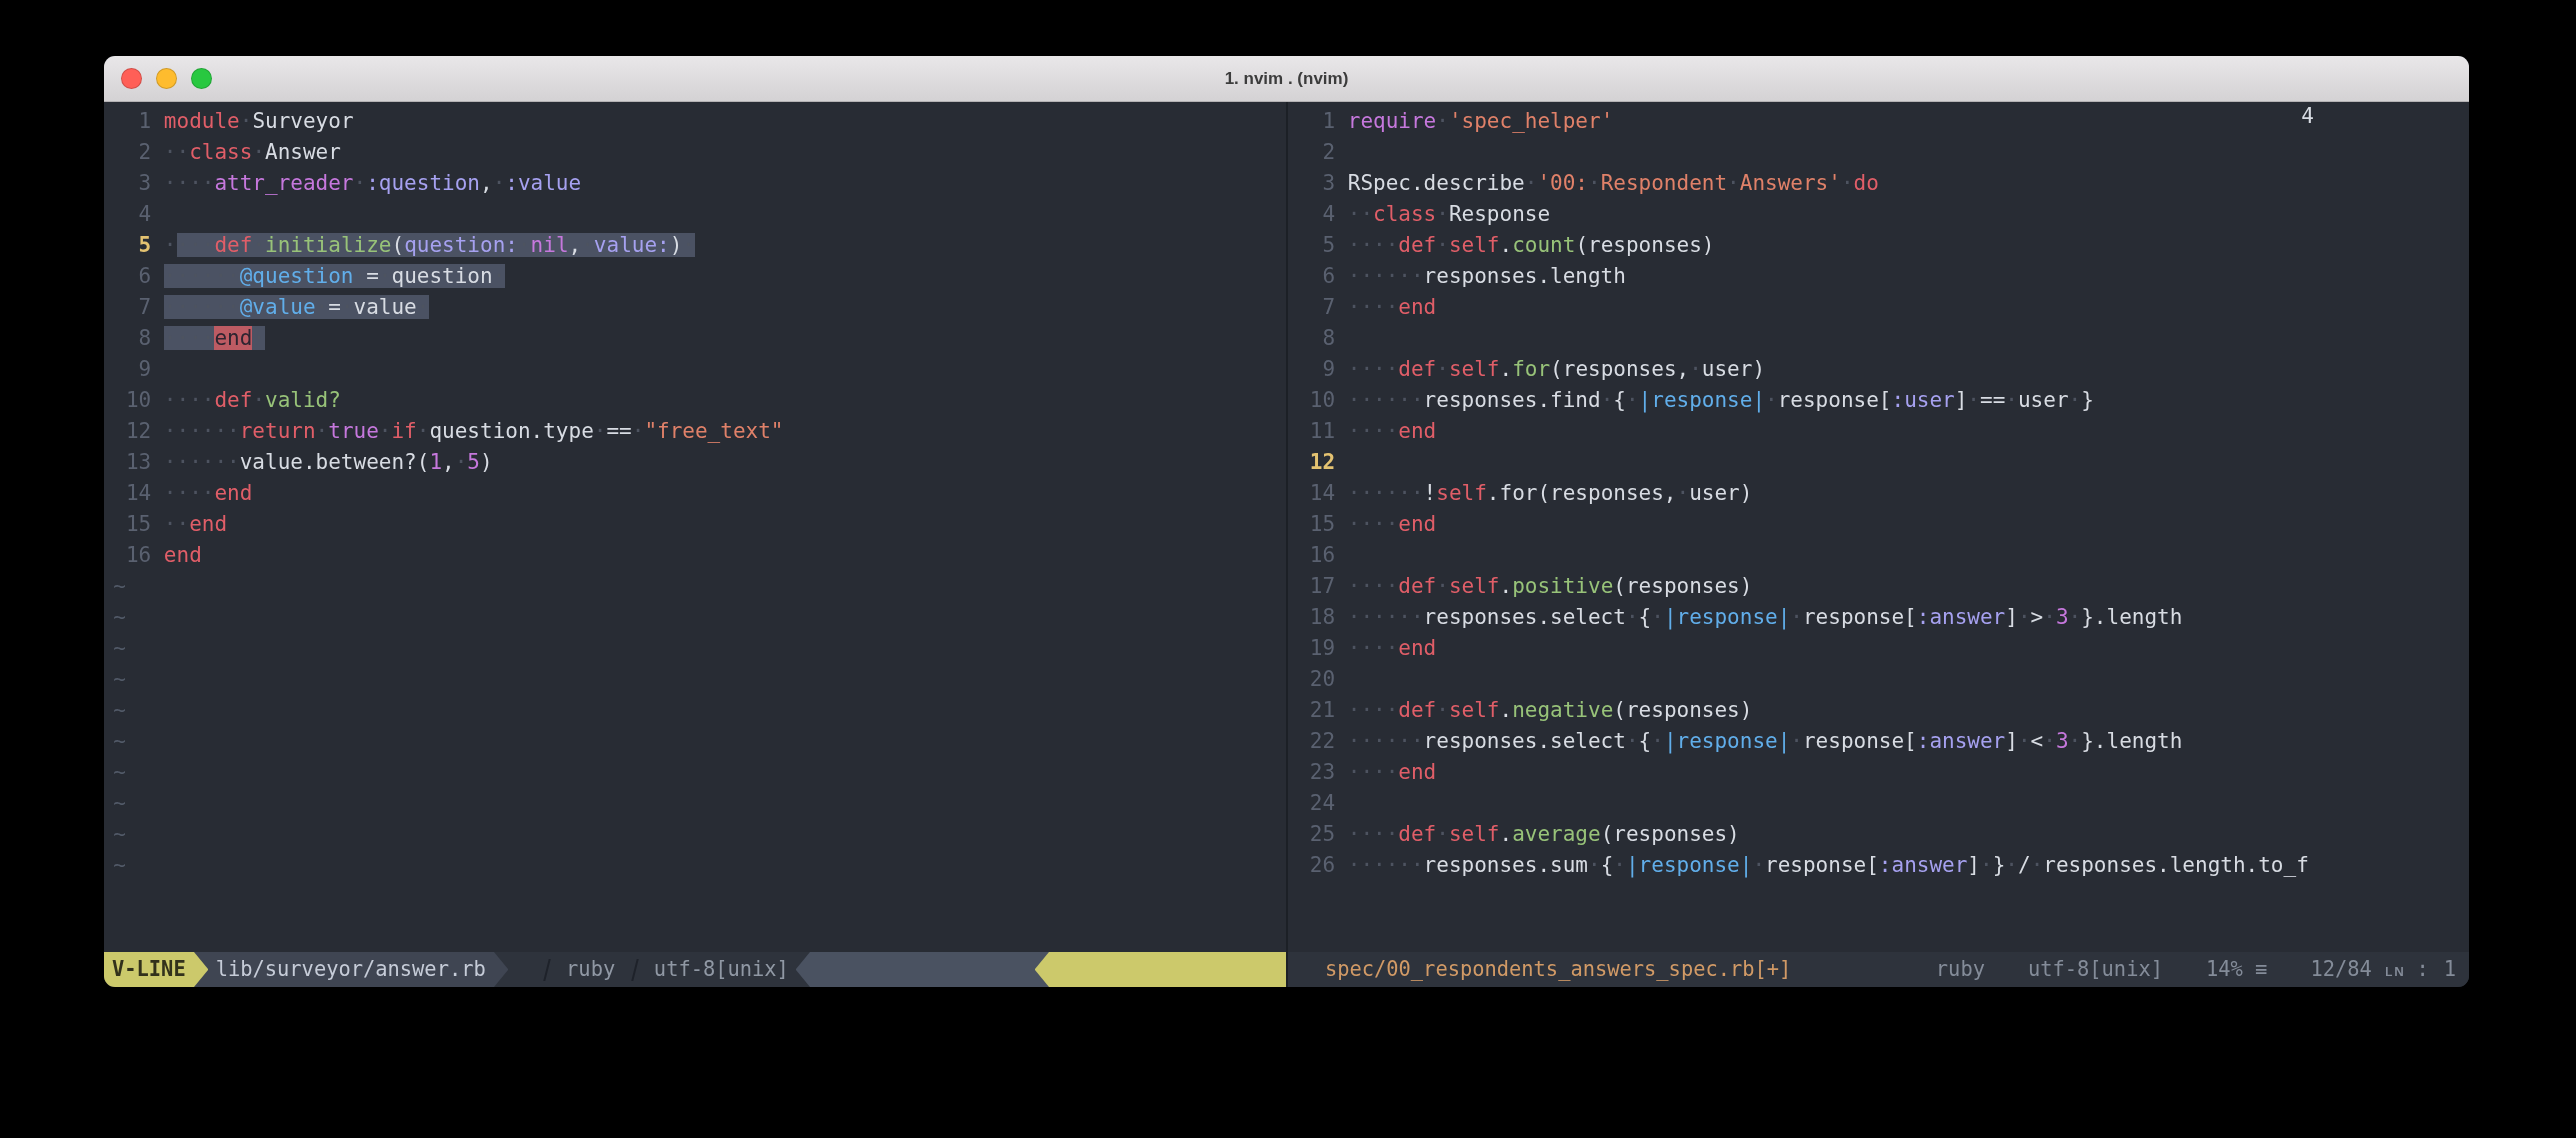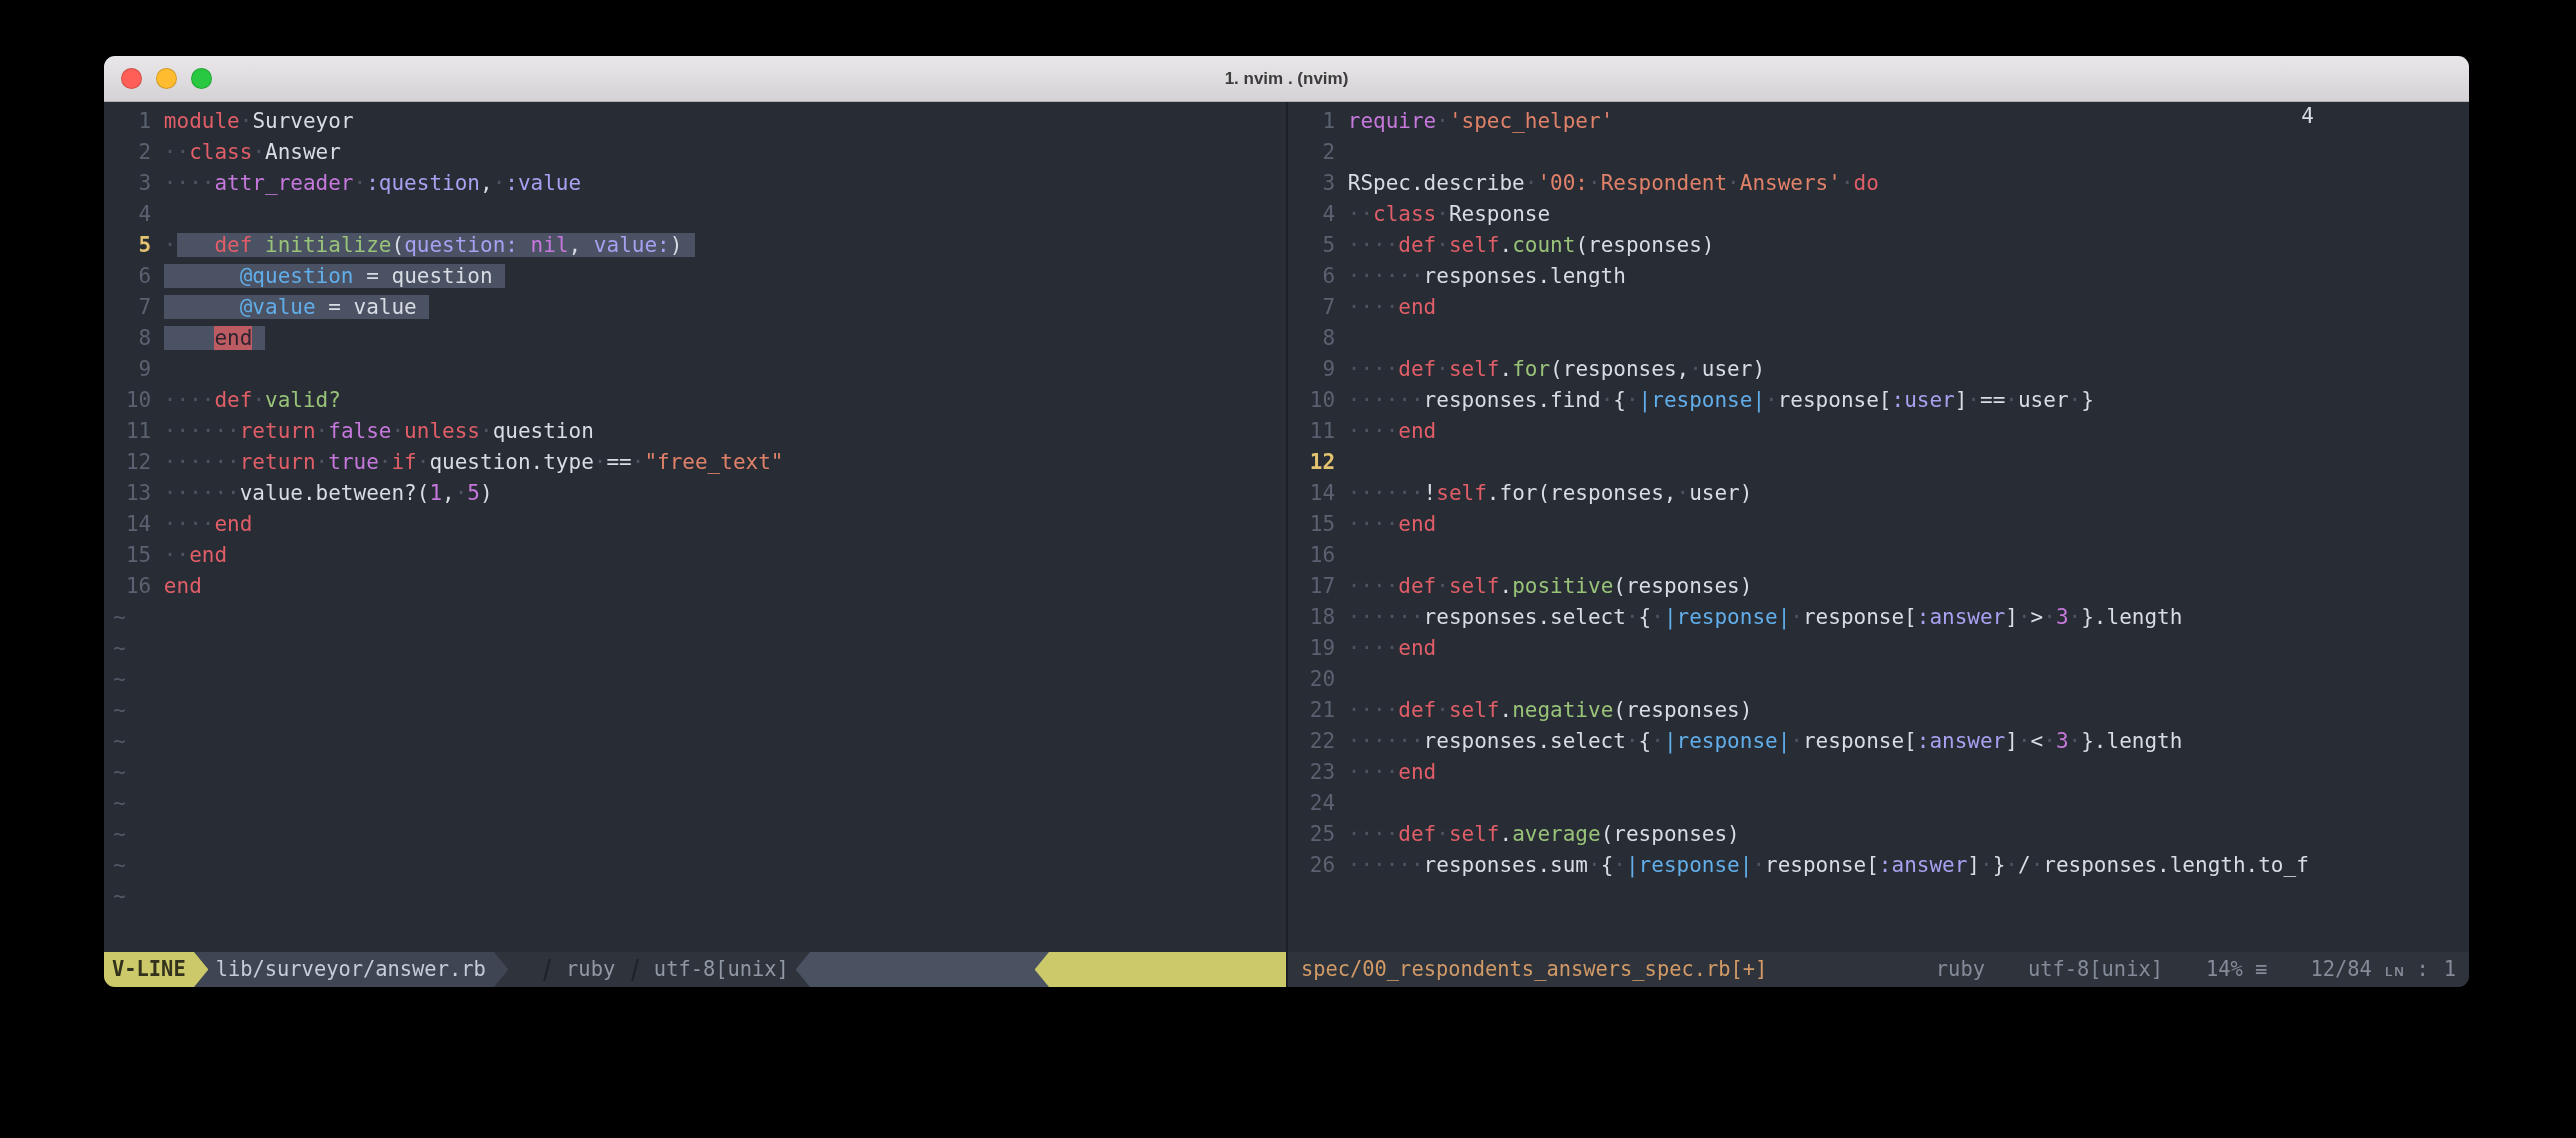--- a/index.html
+++ b/index.html
@@ -56,21 +56,21 @@
   .arrow-l{width:0;border-top:17.6px solid transparent;border-bottom:17.6px solid transparent;border-right:14px solid transparent;}
   .al-pct{background:var(--seg_fill_bg,#2e333c);border-right-color:var(--seg_pct_bg,#4a5261);}
   .al-pos{background:var(--seg_pct_bg,#4a5261);border-right-color:var(--mode_bg,#ccc96b);}
   .slfill,.slfill2{flex:1;}
   .thin{width:1.9px;height:22px;align-self:center;background:#1e222a;transform:skewX(-14deg);margin:0 11px;}
   .meta{color:var(--seg_fill_fg,#9098a4);padding:0 7.4px;white-space:pre;}
   .seg.pct{background:var(--seg_pct_bg,#4a5261);color:var(--seg_pct_fg,#ccd2dc);}
   .seg.pos{background:var(--mode_bg,#ccc96b);color:var(--mode_fg,#32311b);font-weight:normal;text-align:right;}
   .small{font-size:16.7px;}
   .statusline.inactive{background:var(--inactive_bg,#2e333c);padding:0 13px;}
-  .ifile{color:var(--inactive_file_fg,#d19a66);white-space:pre;}
+  .ifile{color:var(--inactive_file_fg,#d19a66);white-space:pre;margin-left:24px;}
   .imeta{color:var(--inactive_meta_fg,#848c99);margin-left:43px;white-space:pre;}
   .gapl{margin-left:15px;}
 
   .cmdline{height:28px;line-height:28px;position:relative;flex:none;}
   .showcmd{position:absolute;right:155px;color:var(--fg,#d8dce3);}
 </style>
 </head>
 <body>
 
 <div class="desktop">
@@ -93,21 +93,20 @@
               <div class="row"><span class="gutter">1</span><span class="code"><span class="tok-k">module</span><span class="ws">·</span><span class="tok-t">Surveyor</span></span></div>
               <div class="row"><span class="gutter">2</span><span class="code"><span class="ws">··</span><span class="tok-k">class</span><span class="ws">·</span><span class="tok-t">Answer</span></span></div>
               <div class="row"><span class="gutter">3</span><span class="code"><span class="ws">····</span><span class="tok-sp">attr_reader</span><span class="ws">·</span><span class="tok-sym">:question</span><span class="tok-t">,</span><span class="ws">·</span><span class="tok-sym">:value</span></span></div>
               <div class="row"><span class="gutter">4</span><span class="code"></span></div>
               <div class="row"><span class="gutter cur">5</span><span class="code sel"><span class="ws cur-cell">·</span><span class="ws">···</span><span class="tok-k">def</span><span class="ws">·</span><span class="tok-fn">initialize</span><span class="tok-t">(</span><span class="tok-sym">question:</span><span class="ws">·</span><span class="tok-kc">nil</span><span class="tok-t">,</span><span class="ws">·</span><span class="tok-sym">value:</span><span class="tok-t">)</span><span class="ws">·</span></span></div>
               <div class="row"><span class="gutter">6</span><span class="code sel"><span class="ws">······</span><span class="tok-iv">@question</span><span class="ws">·</span><span class="tok-t">=</span><span class="ws">·</span><span class="tok-t">question</span><span class="ws">·</span></span></div>
               <div class="row"><span class="gutter">7</span><span class="code sel"><span class="ws">······</span><span class="tok-iv">@value</span><span class="ws">·</span><span class="tok-t">=</span><span class="ws">·</span><span class="tok-t">value</span><span class="ws">·</span></span></div>
               <div class="row"><span class="gutter">8</span><span class="code sel"><span class="ws">····</span><span class="tok-ve">end</span><span class="ws">·</span></span></div>
               <div class="row"><span class="gutter">9</span><span class="code"></span></div>
               <div class="row"><span class="gutter">10</span><span class="code"><span class="ws">····</span><span class="tok-k">def</span><span class="ws">·</span><span class="tok-fn">valid?</span></span></div>
-              <div class="row"><span class="gutter">11</span><span class="code"><span class="ws">······</span><span class="tok-k">return</span><span class="ws">·</span><span class="tok-kc">false</span><span class="ws">·</span><span class="tok-k">unless</span><span class="ws">·</span><span class="tok-t">question</span></span></div>
               <div class="row"><span class="gutter">12</span><span class="code"><span class="ws">······</span><span class="tok-k">return</span><span class="ws">·</span><span class="tok-kc">true</span><span class="ws">·</span><span class="tok-k">if</span><span class="ws">·</span><span class="tok-t">question.type</span><span class="ws">·</span><span class="tok-t">==</span><span class="ws">·</span><span class="tok-s">"free_text"</span></span></div>
               <div class="row"><span class="gutter">13</span><span class="code"><span class="ws">······</span><span class="tok-t">value.between?(</span><span class="tok-n">1</span><span class="tok-t">,</span><span class="ws">·</span><span class="tok-n">5</span><span class="tok-t">)</span></span></div>
               <div class="row"><span class="gutter">14</span><span class="code"><span class="ws">····</span><span class="tok-k">end</span></span></div>
               <div class="row"><span class="gutter">15</span><span class="code"><span class="ws">··</span><span class="tok-k">end</span></span></div>
               <div class="row"><span class="gutter">16</span><span class="code"><span class="tok-k">end</span></span></div>
               <div class="row"><span class="tilde">~</span></div>
               <div class="row"><span class="tilde">~</span></div>
               <div class="row"><span class="tilde">~</span></div>
               <div class="row"><span class="tilde">~</span></div>
               <div class="row"><span class="tilde">~</span></div>

